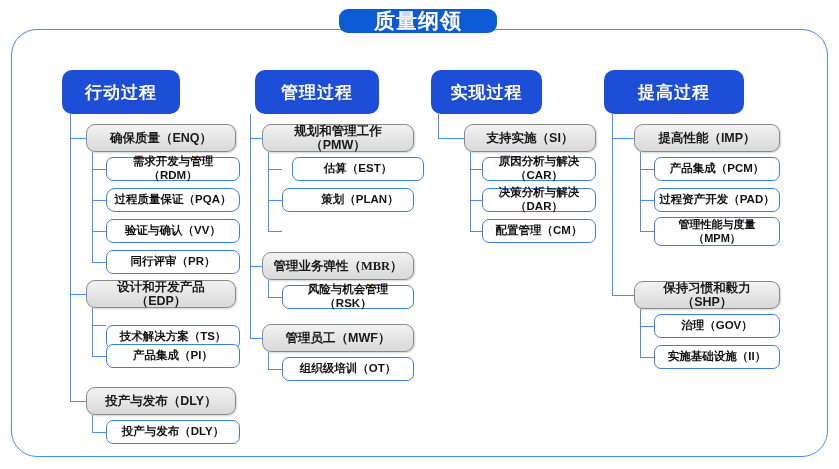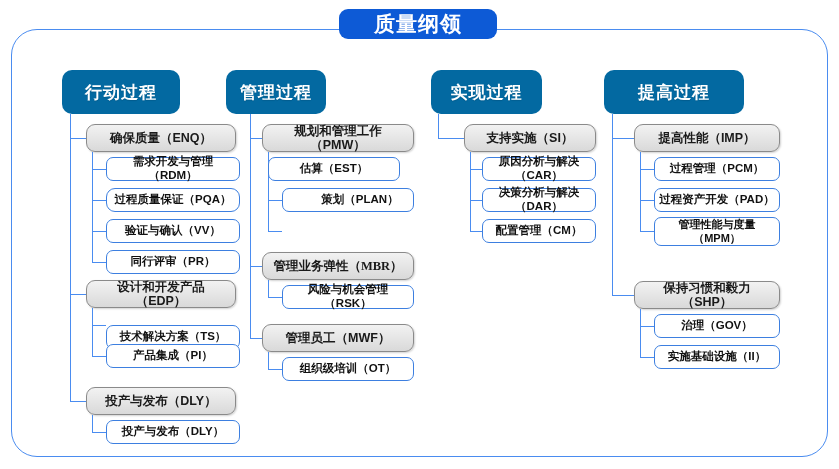--- a/index.html
+++ b/index.html
@@ -27,37 +27,37 @@
     border-radius: 26px;
     background: transparent;
   }
 
   
   .root-title {
     position: absolute;
     left: 339px;
     top: 9px;
     width: 158px;
-    height: 30px;
+    height: 24px;
     background: #0d5ad6;
     border-radius: 9px;
     display: flex;
     align-items: center;
     justify-content: center;
     color: #ffffff;
     font-size: 21px;
     font-weight: 700;
     letter-spacing: 1px;
   }
 
   
   .col-head {
     position: absolute;
     height: 44px;
-    background: #0369a1;
+    background: #1d4ed8;
     border-radius: 10px;
     display: flex;
     align-items: center;
     justify-content: center;
     color: #ffffff;
     font-size: 17px;
     font-weight: 700;
     letter-spacing: 1px;
     text-shadow: 0 1px 1px rgba(0,0,0,0.12);
   }
@@ -137,29 +137,29 @@
   <div class="leaf-box" style="left:106px; top:325px; width:134px; height:24px;">技术解决方案（TS）</div>
   <div class="conn-h" style="left:92px; top:356px; width:14px;"></div>
   <div class="leaf-box" style="left:106px; top:344px; width:134px; height:24px;">产品集成（PI）</div>
 
   <div class="conn-h" style="left:70px; top:401px; width:16px;"></div>
   <div class="group-box" style="left:86px; top:387px; width:150px; height:28px;">投产与发布（DLY）</div>
   <div class="conn-v" style="left:92px; top:415px; height:18px;"></div>
   <div class="conn-h" style="left:92px; top:432px; width:14px;"></div>
   <div class="leaf-box" style="left:106px; top:420px; width:134px; height:24px;">投产与发布（DLY）</div>
 
-  <div class="col-head" style="left:226px; top:70px; width:100px;">管理过程</div>
+  <div class="col-head" style="left:255px; top:70px; width:124px;">管理过程</div>
 
   <div class="conn-v" style="left:250px; top:114px; height:225px;"></div>
 
   <div class="conn-h" style="left:250px; top:138px; width:12px;"></div>
   <div class="group-box" style="left:262px; top:124px; width:152px; height:28px;">规划和管理工作（PMW）</div>
   <div class="conn-v" style="left:268px; top:152px; height:80px;"></div>
   <div class="conn-h" style="left:268px; top:169px; width:14px;"></div>
-  <div class="leaf-box" style="left:268px; top:157px; width:132px; height:24px;">估算（EST）</div>
+  <div class="leaf-box" style="left:292px; top:157px; width:132px; height:24px;">估算（EST）</div>
   <div class="conn-h" style="left:268px; top:200px; width:14px;"></div>
   <div class="leaf-box" style="left:282px; top:188px; width:132px; height:24px;padding-left:28px;">策划（PLAN）</div>
   <div class="conn-h" style="left:268px; top:231px; width:14px;"></div>
 
   <div class="conn-h" style="left:250px; top:266px; width:12px;"></div>
   <div class="group-box" style="left:262px; top:252px; width:152px; height:28px;font-family:Liberation Serif, serif;">管理业务弹性（MBR）</div>
   <div class="conn-v" style="left:268px; top:280px; height:18px;"></div>
   <div class="conn-h" style="left:268px; top:297px; width:14px;"></div>
   <div class="leaf-box" style="left:282px; top:285px; width:132px; height:24px;">风险与机会管理（RSK）</div>
 
@@ -183,21 +183,21 @@
   <div class="leaf-box" style="left:482px; top:219px; width:114px; height:24px;">配置管理（CM）</div>
 
   <div class="col-head" style="left:604px; top:70px; width:140px;">提高过程</div>
 
   <div class="conn-v" style="left:612px; top:114px; height:182px;"></div>
 
   <div class="conn-h" style="left:612px; top:138px; width:22px;"></div>
   <div class="group-box" style="left:634px; top:124px; width:146px; height:28px;">提高性能（IMP）</div>
   <div class="conn-v" style="left:640px; top:152px; height:80px;"></div>
   <div class="conn-h" style="left:640px; top:169px; width:14px;"></div>
-  <div class="leaf-box" style="left:654px; top:157px; width:126px; height:24px;">过程管理（PCM）</div>
+  <div class="leaf-box" style="left:654px; top:157px; width:126px; height:24px;">产品集成（PCM）</div>
   <div class="conn-h" style="left:640px; top:200px; width:14px;"></div>
   <div class="leaf-box" style="left:654px; top:188px; width:126px; height:24px;">过程资产开发（PAD）</div>
   <div class="conn-h" style="left:640px; top:231px; width:14px;"></div>
   <div class="leaf-box" style="left:654px; top:217px; width:126px; height:29px; font-size:11px;">管理性能与度量<br>（MPM）</div>
 
   <div class="conn-h" style="left:612px; top:295px; width:22px;"></div>
   <div class="group-box" style="left:634px; top:281px; width:146px; height:28px;">保持习惯和毅力（SHP）</div>
   <div class="conn-v" style="left:640px; top:309px; height:49px;"></div>
   <div class="conn-h" style="left:640px; top:326px; width:14px;"></div>
   <div class="leaf-box" style="left:654px; top:314px; width:126px; height:24px;">治理（GOV）</div>

